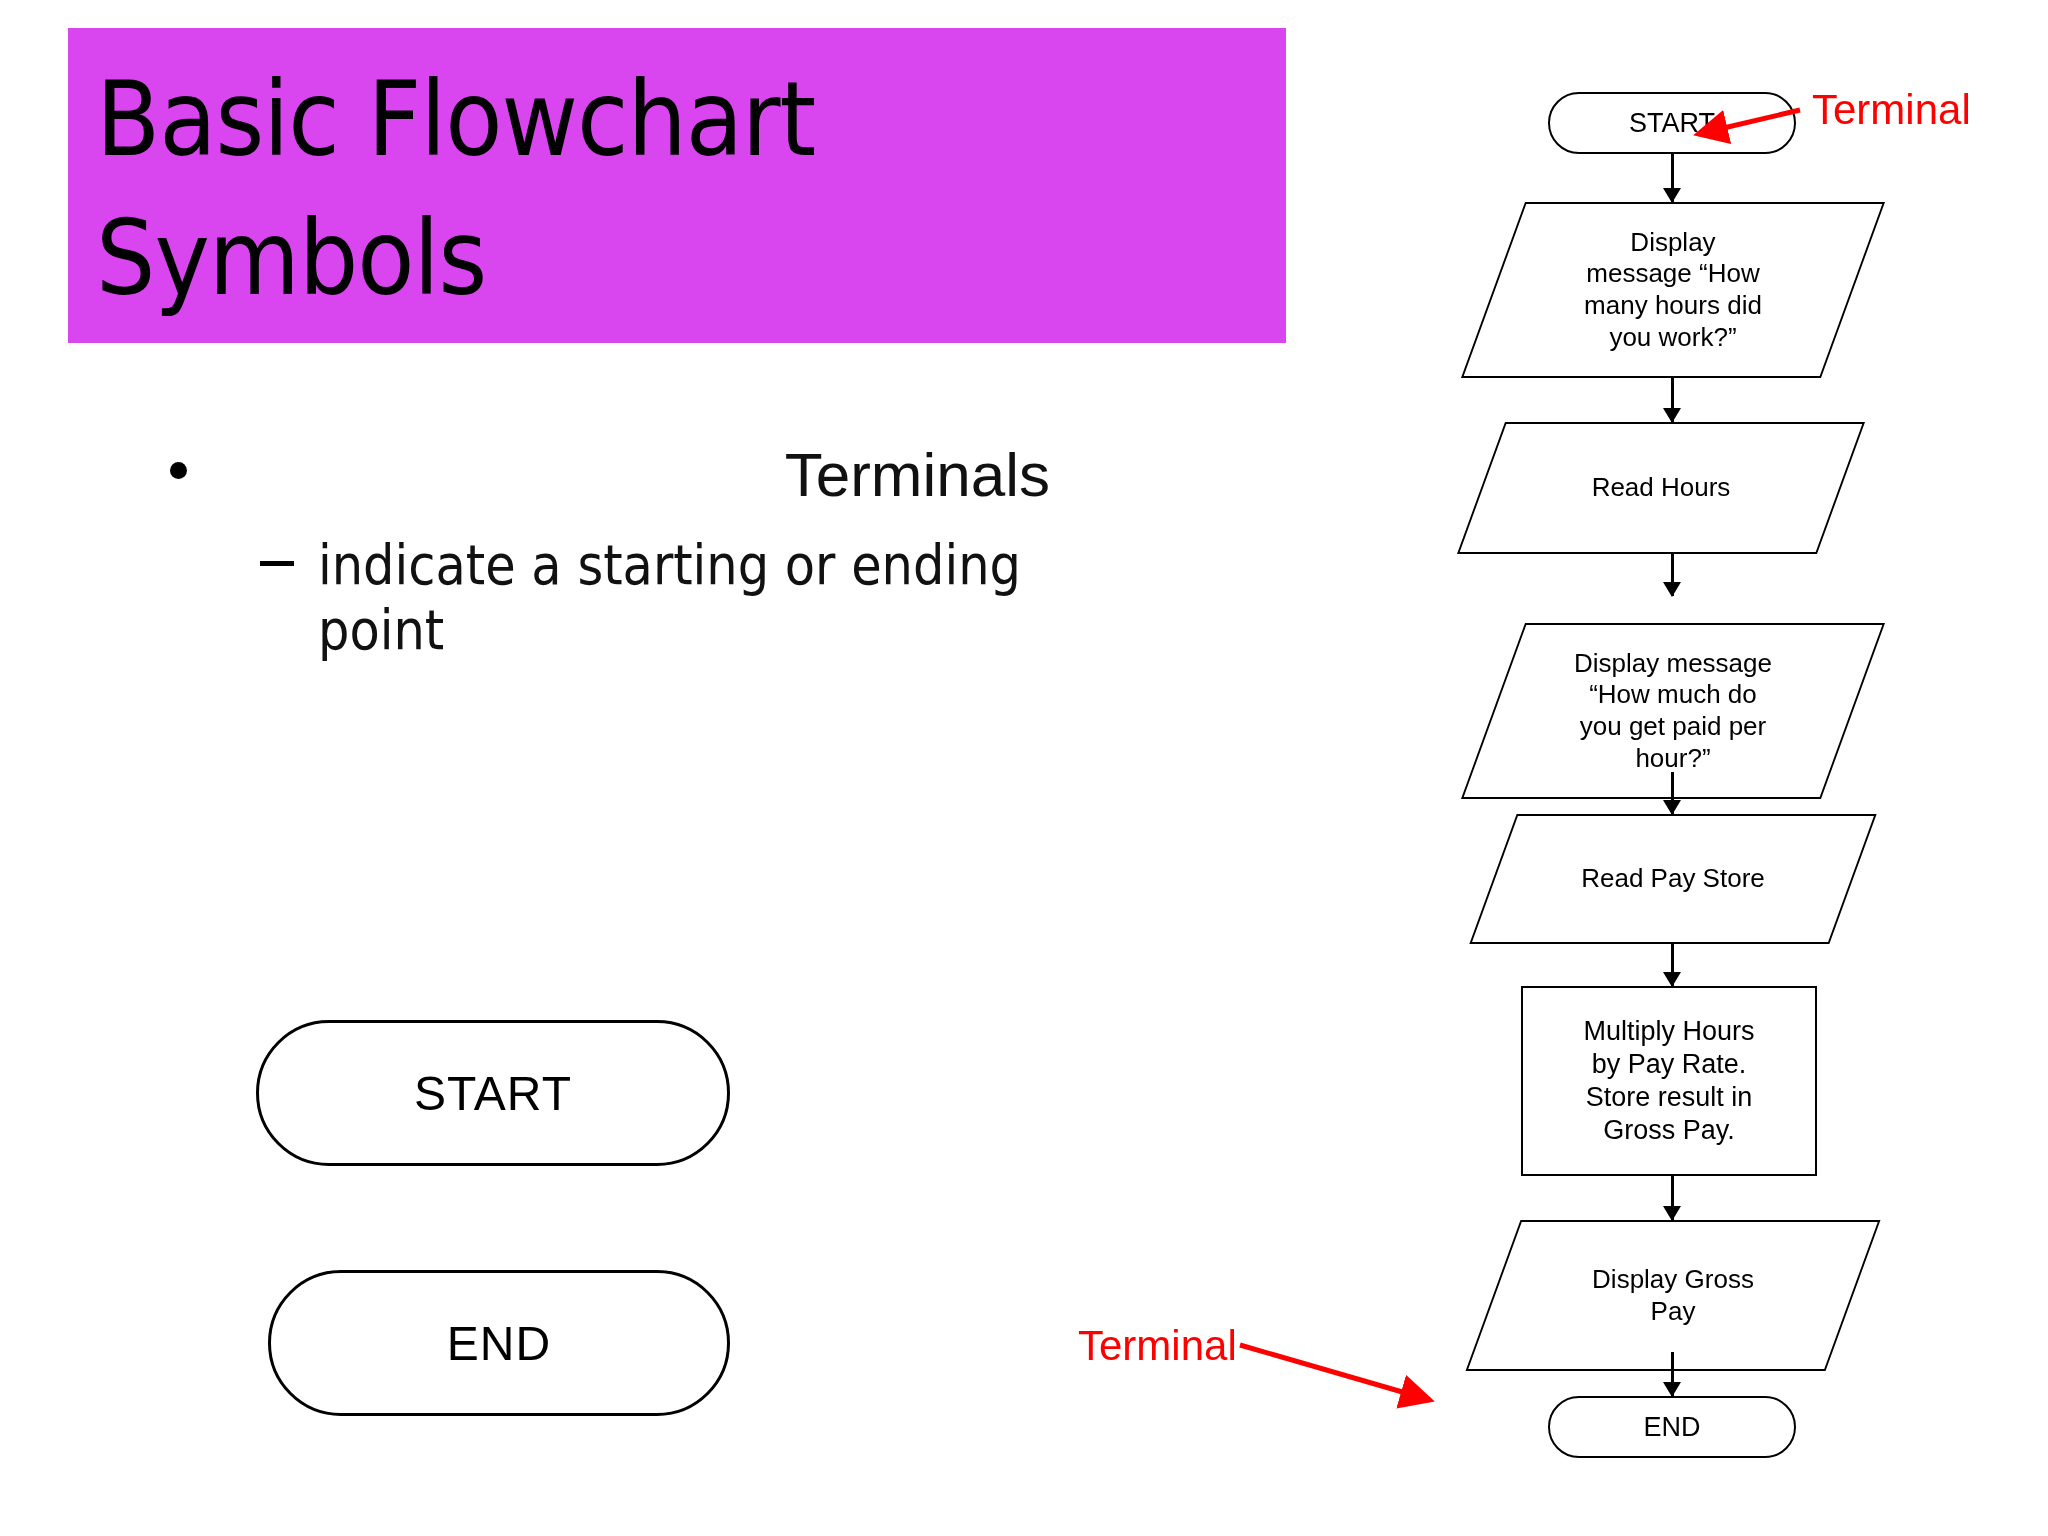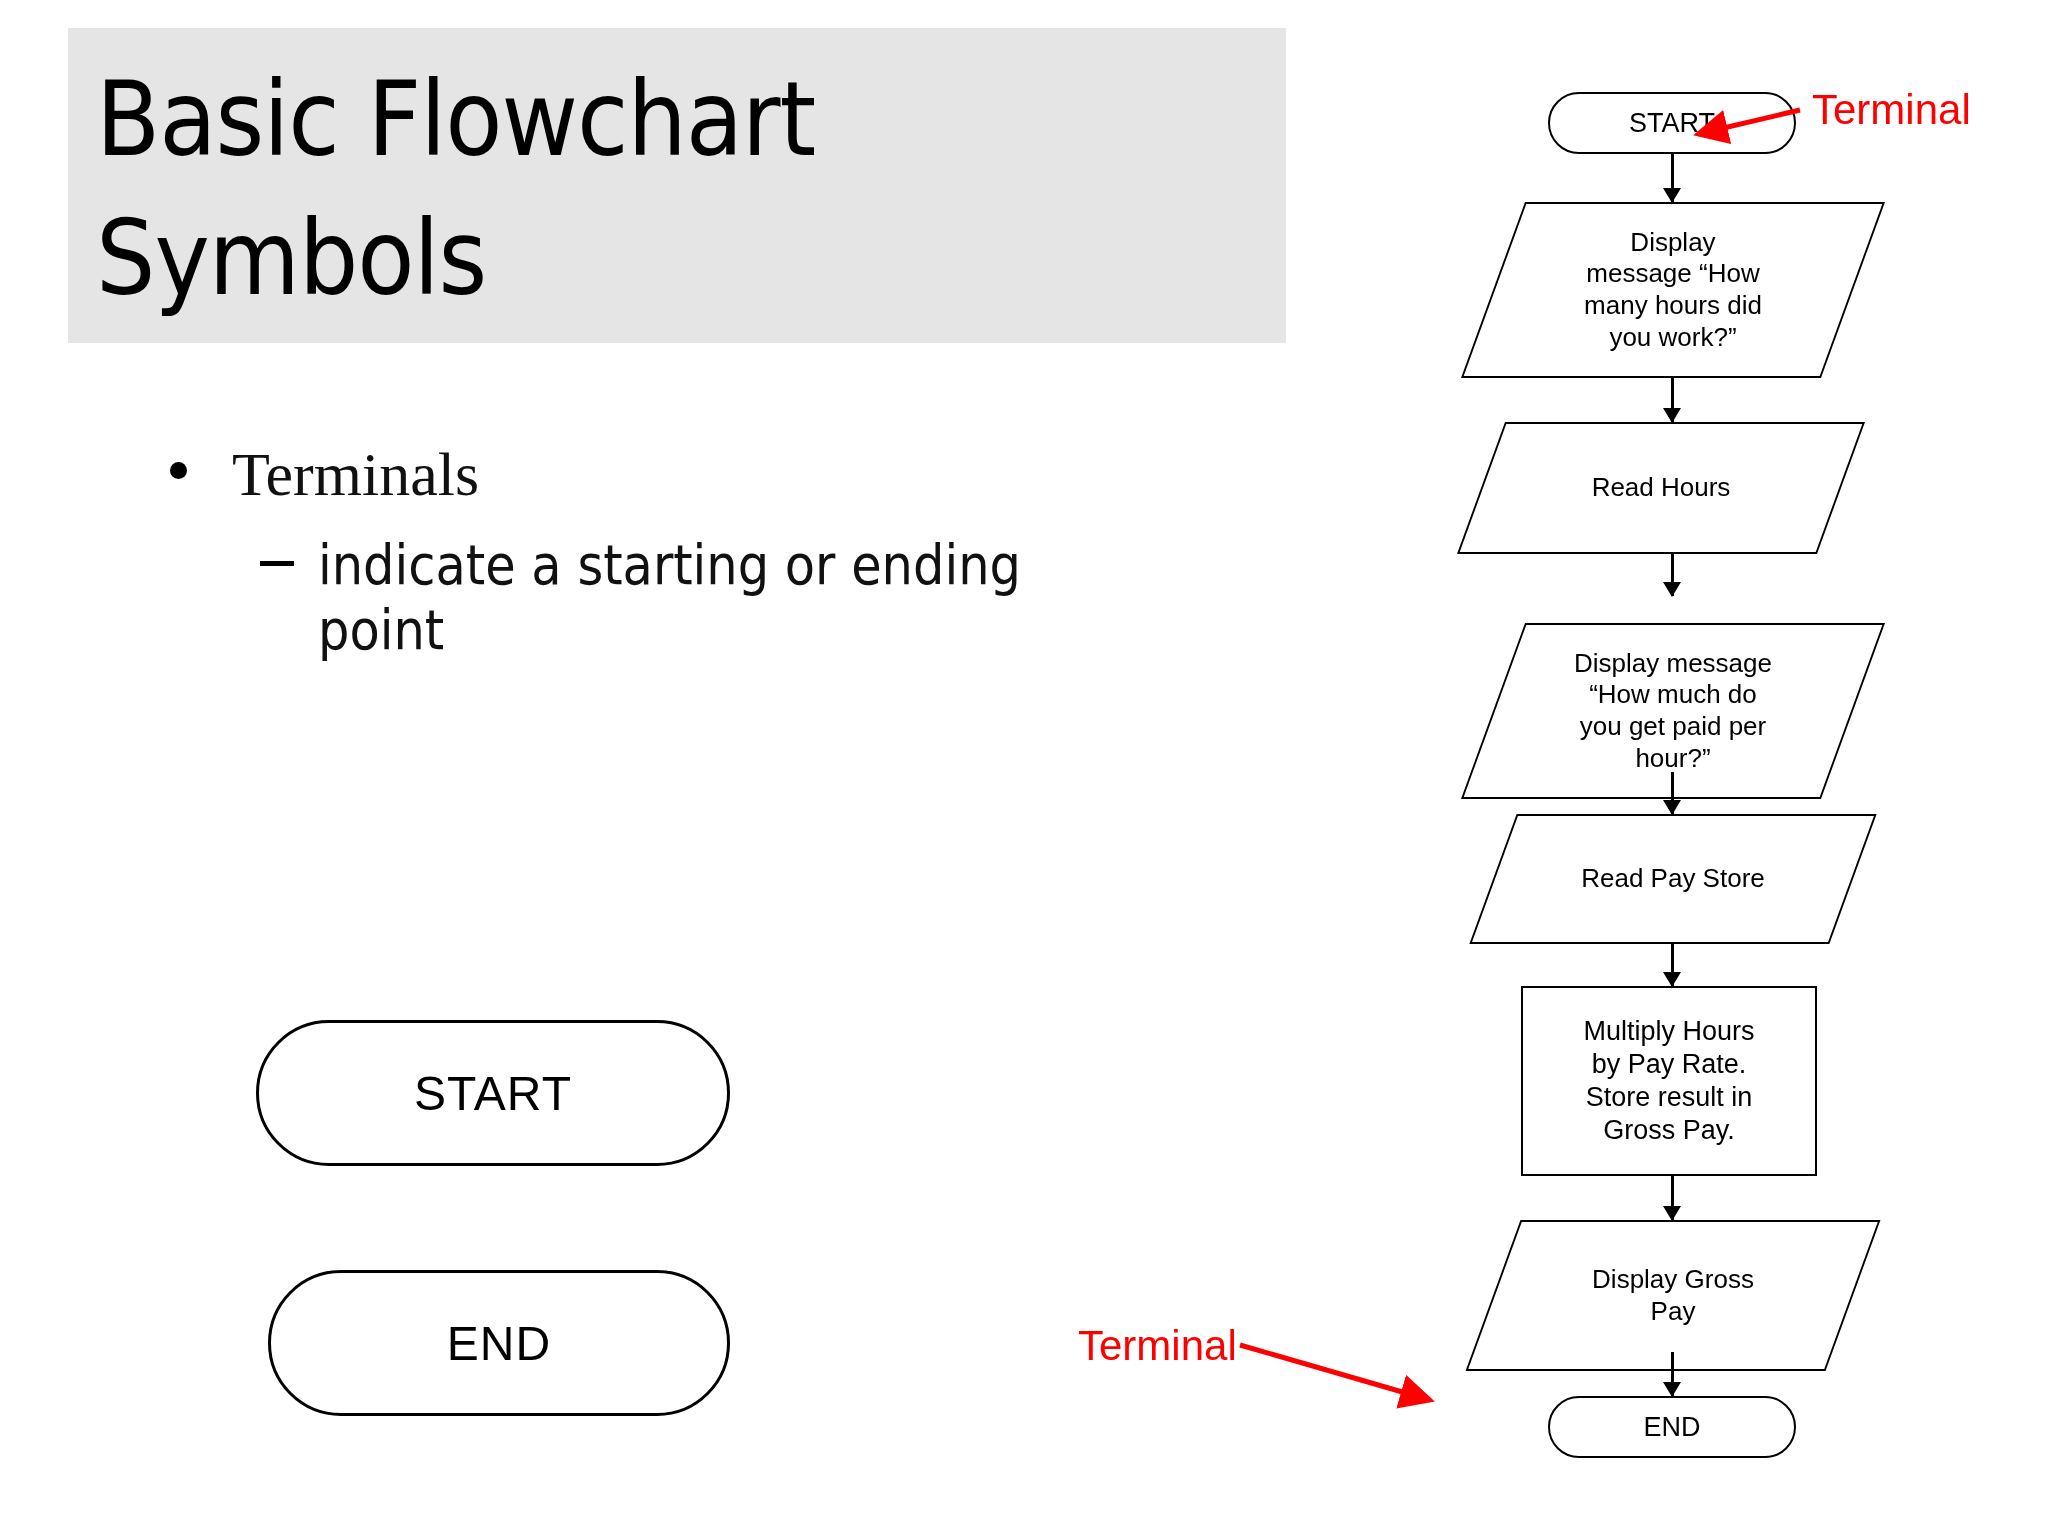--- a/index.html
+++ b/index.html
@@ -15,21 +15,21 @@
     font-family: "Liberation Sans", sans-serif;
   }
 
   
   #title-banner {
     position: absolute;
     left: 68px;
     top: 28px;
     width: 1218px;
     height: 315px;
-    background: #e5e5e5;
+    background: #d946ef;
     box-sizing: border-box;
     padding: 22px 0 0 28px;
   }
   #title-text {
     font-family: "DejaVu Sans Condensed", "Liberation Sans Narrow", "Liberation Sans", sans-serif;
     font-size: 104px;
     line-height: 1.34;
     color: #000000;
     font-weight: 400;
     letter-spacing: -1px;
@@ -43,21 +43,22 @@
     top: 440px;
     width: 900px;
   }
   .bullet-l1 {
     position: relative;
     font-size: 62px;
     line-height: 1.12;
     color: #111111;
     padding-left: 82px;
     margin-bottom: 24px;
-    font-family: Liberation Serif, serif;
+    font-family: Liberation Sans, sans-serif;
+    text-align: right;
   }
   .bullet-dot {
     position: absolute;
     left: 20px;
     top: 22px;
     width: 17px;
     height: 17px;
     background: #000;
     border-radius: 50%;
   }

